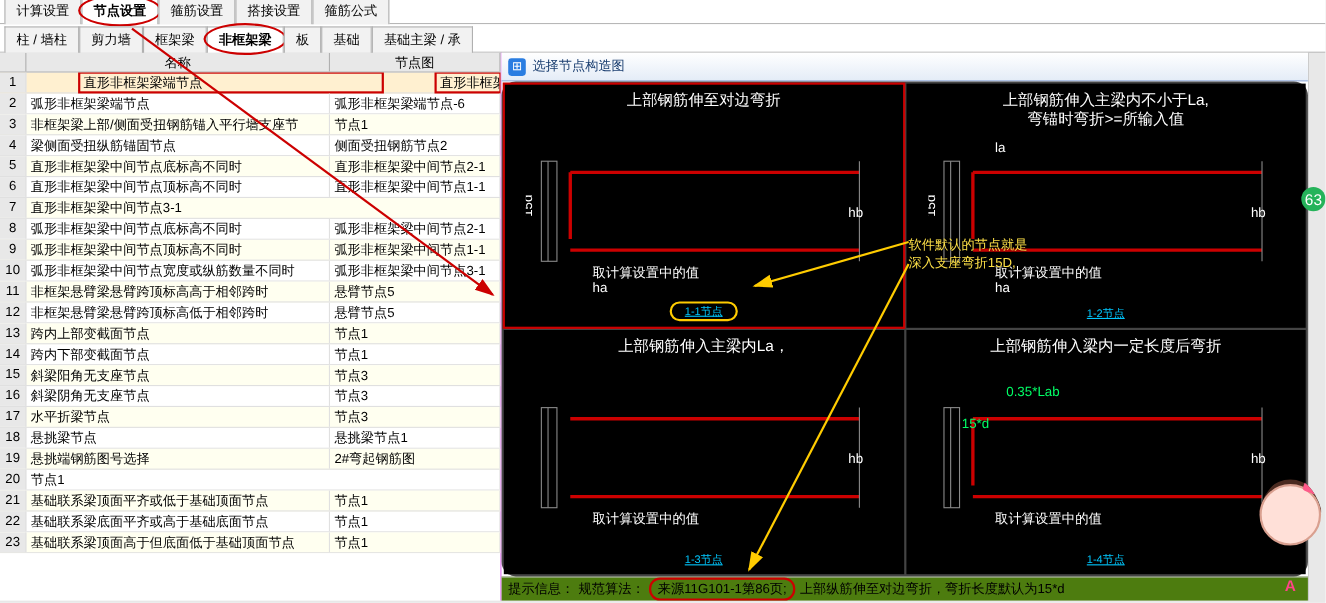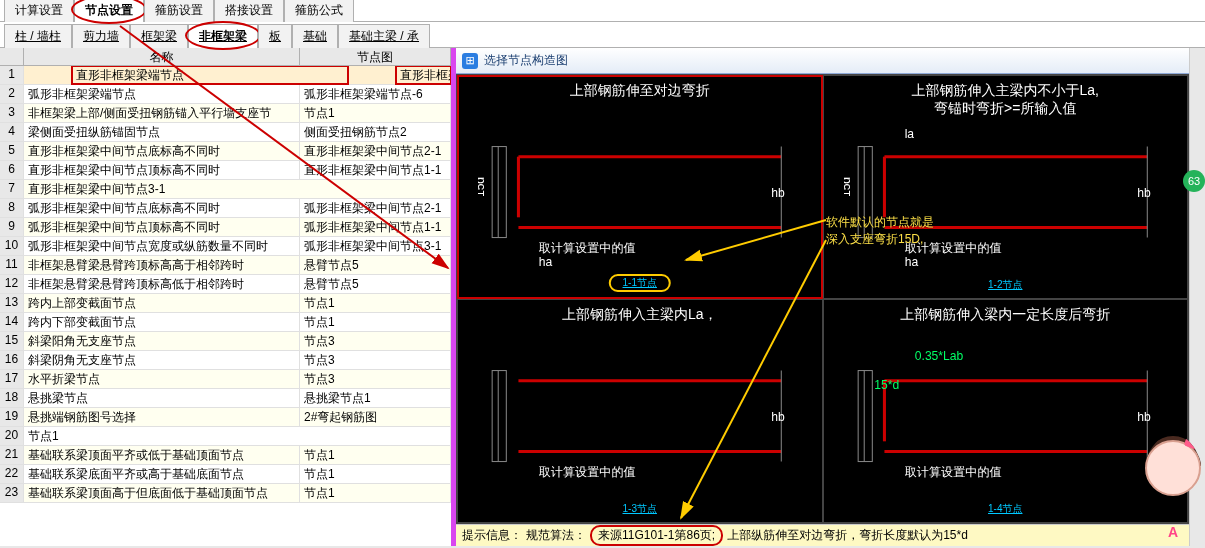--- a/index.html
+++ b/index.html
@@ -6,74 +6,74 @@
 body { background:#e8e8e8; width:1205px; height:548px; overflow:hidden; position:relative; }
 
 
 .tabbar { display:flex; background:#fff; border-bottom:1px solid #b0b0b0; height:22px; align-items:flex-end; padding-left:4px; gap:0; }
 .tab { padding:3px 10px; border:1px solid #b0b0b0; border-bottom:none; background:#f2f2f2; cursor:pointer; position:relative; top:1px; }
 .tab.active { background:#fff; font-weight:bold; }
 .tab.circled::after{ content:""; position:absolute; left:-4px; right:-4px; top:-4px; bottom:-2px; border:2px solid #c00; border-radius:50%; pointer-events:none; }
 
 
 .mainrow{ display:flex; height:498px; }
-.leftpane{ width:456px; border-right:5px solid #d946ef; background:#fff; display:flex; flex-direction:column; }
+.leftpane{ width:456px; border-right:1px solid #d946ef; background:#fff; display:flex; flex-direction:column; }
 .thead{ display:flex; background:#e8e8e8; border-bottom:1px solid #b0b0b0; height:18px; }
 .thead div{ border-right:1px solid #b0b0b0; padding:1px 4px; text-align:center; }
 .col0{ width:24px; text-align:center; }
 .col1{ width:276px; }
 .col2{ flex:1; }
 .tbody{ overflow:hidden; }
 .trow{ display:flex; height:19px; border-bottom:1px solid #e0e0e0; }
 .trow:nth-child(odd){ background:#fffff0; }
 .trow div{ border-right:1px solid #e0e0e0; padding:1px 4px; overflow:hidden; white-space:nowrap; }
 .trow .col0{ background:#e8e8e8; text-align:center; }
 .trow.sel{ background:#fff0d0; }
 .trow.sel .col1, .trow.sel .col2{ outline:2px solid #c00; outline-offset:-1px;margin-left:48px; }
 
 .rightpane{ flex:1; background:#fff; display:flex; flex-direction:column; position:relative; }
 .popup-title{ height:26px; background:linear-gradient(#fff,#e4ecf7); border-bottom:1px solid #8faad9; display:flex; align-items:center; padding:0 6px; gap:6px; color:#1a3e70; }
 .popup-title .ico{ width:16px; height:16px; background:#2a7de1; border-radius:3px; display:flex; align-items:center; justify-content:center; color:#fff; font-size:11px; }
-.diag-grid{ flex:1; display:grid; grid-template-columns:1fr 1fr; grid-template-rows:1fr 1fr; gap:2px; background:#444; padding:2px; position:relative; }
+.diag-grid{ flex:1; display:grid; grid-template-columns:1fr 1fr; grid-template-rows:1fr 1fr; gap:2px; background:#444; padding:2px; position:relative;border-radius:13px; }
 .diag{ background:#000; color:#fff; position:relative; overflow:hidden; }
 .diag .dt{ position:absolute; top:6px; left:0; right:0; text-align:center; font-size:14px; }
 .diag .dlink{ position:absolute; bottom:6px; left:0; right:0; text-align:center; color:#00c8ff; text-decoration:underline; font-size:10px; cursor:pointer; }
 .diag .body{ position:absolute; top:30px; left:20px; right:20px; bottom:30px; }
 .diag svg{ width:100%; height:100%; }
 .diag.sel{ outline:2px solid #c00; outline-offset:-1px; }
 .diag.sel .dlink{ border:2px solid #ffcc00; border-radius:14px; display:inline-block; left:50%; transform:translateX(-50%); padding:0 12px; right:auto; }
 
-.hintbar{ height:22px; background:#fef9c3; border-top:1px solid #ccc; padding:2px 6px; display:flex; align-items:center; gap:4px; }
+.hintbar{ height:22px; background:#4d7c0f; border-top:1px solid #ccc; padding:2px 6px; display:flex; align-items:center; gap:4px; }
 .hintbar .src{ border:2px solid #c00; border-radius:10px; padding:0 6px; }
 
 
 .anno-arrow{ position:absolute; pointer-events:none; }
 .anno-text{ position:absolute; color:#fde047; font-weight:normal; font-size:15px; pointer-events:none; text-shadow:0 0 2px #000; line-height:1.4; }
 
 .scrollbar{ width:16px; background:#e8e8e8; border-left:1px solid #ccc; }
 
 .avatar{ position:absolute; right:0; bottom:4px; width:64px; height:110px; border-radius:50% 50% 0 0; overflow:hidden; }
 .avatar .face{ width:56px; height:56px; background:#ffe0d8; border-radius:50%; margin:6px auto 0; position:relative; border:2px solid #d9a090; }
 .avatar .hair{ position:absolute; top:2px; left:4px; right:4px; height:30px; background:#4a2a20; border-radius:28px 28px 0 0; }
 .avatar .bow{ position:absolute; top:4px; right:6px; width:14px; height:10px; background:#ff5a8a; border-radius:3px; transform:rotate(20deg); }
 .avatar .tag{ position:absolute; bottom:4px; left:0; right:0; text-align:center; color:#ff4488; font-weight:bold; font-size:14px; }
-.pill{ position:absolute; right:0; top:170px; width:22px; height:22px; background:#25b35a; border-radius:50%; color:#fff; display:flex; align-items:center; justify-content:center; font-size:11px; }
+.pill{ position:absolute; right:0; top:170px; width:22px; height:22px; background:#25b35a; border-radius:50%; color:#fff; display:flex; align-items:center; justify-content:center; font-size:14px; }
 </style>
 </head>
 <body>
 
 <div class="tabbar" id="topTabs">
     <div class="tab">计算设置</div>
     <div class="tab active circled">节点设置</div>
     <div class="tab">箍筋设置</div>
     <div class="tab">搭接设置</div>
     <div class="tab">箍筋公式</div>
   </div>
 
-<div class="tabbar" id="subTabs" style="height:26px;text-decoration:underline;">
+<div class="tabbar" id="subTabs" style="height:26px;">
     <div class="tab">柱 / 墙柱</div>
     <div class="tab">剪力墙</div>
     <div class="tab">框架梁</div>
     <div class="tab active circled">非框架梁</div>
     <div class="tab">板</div>
     <div class="tab">基础</div>
     <div class="tab">基础主梁 / 承</div>
   </div>
 
 <div class="mainrow">

